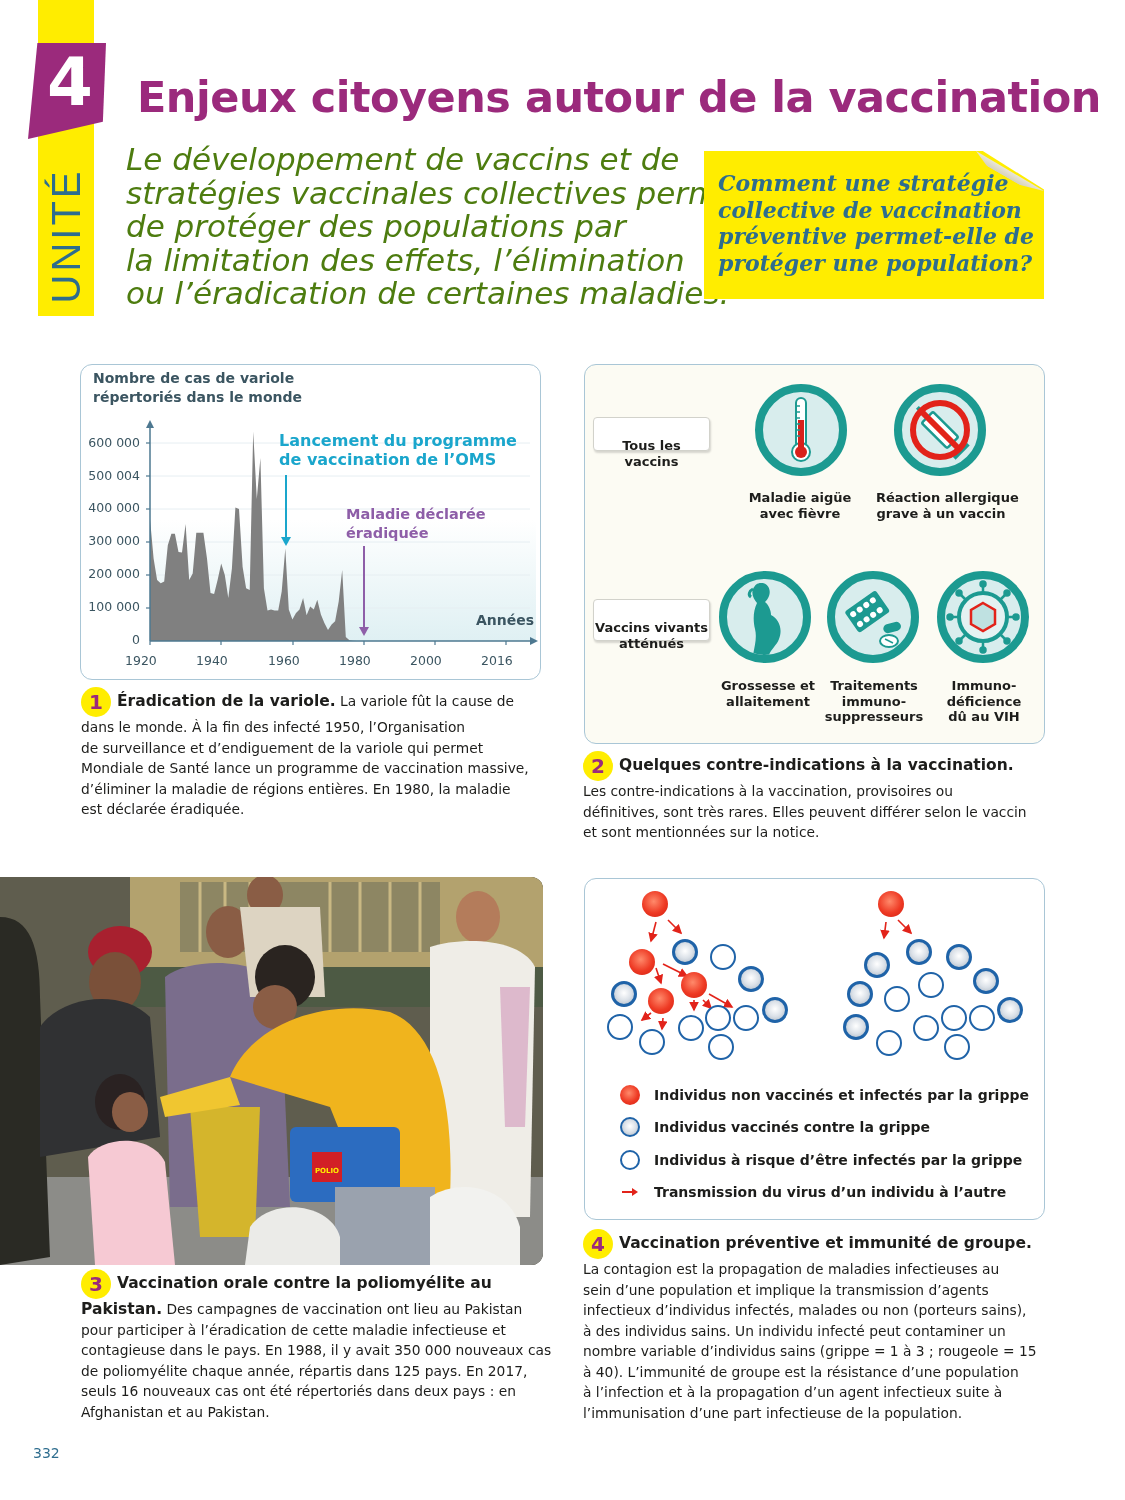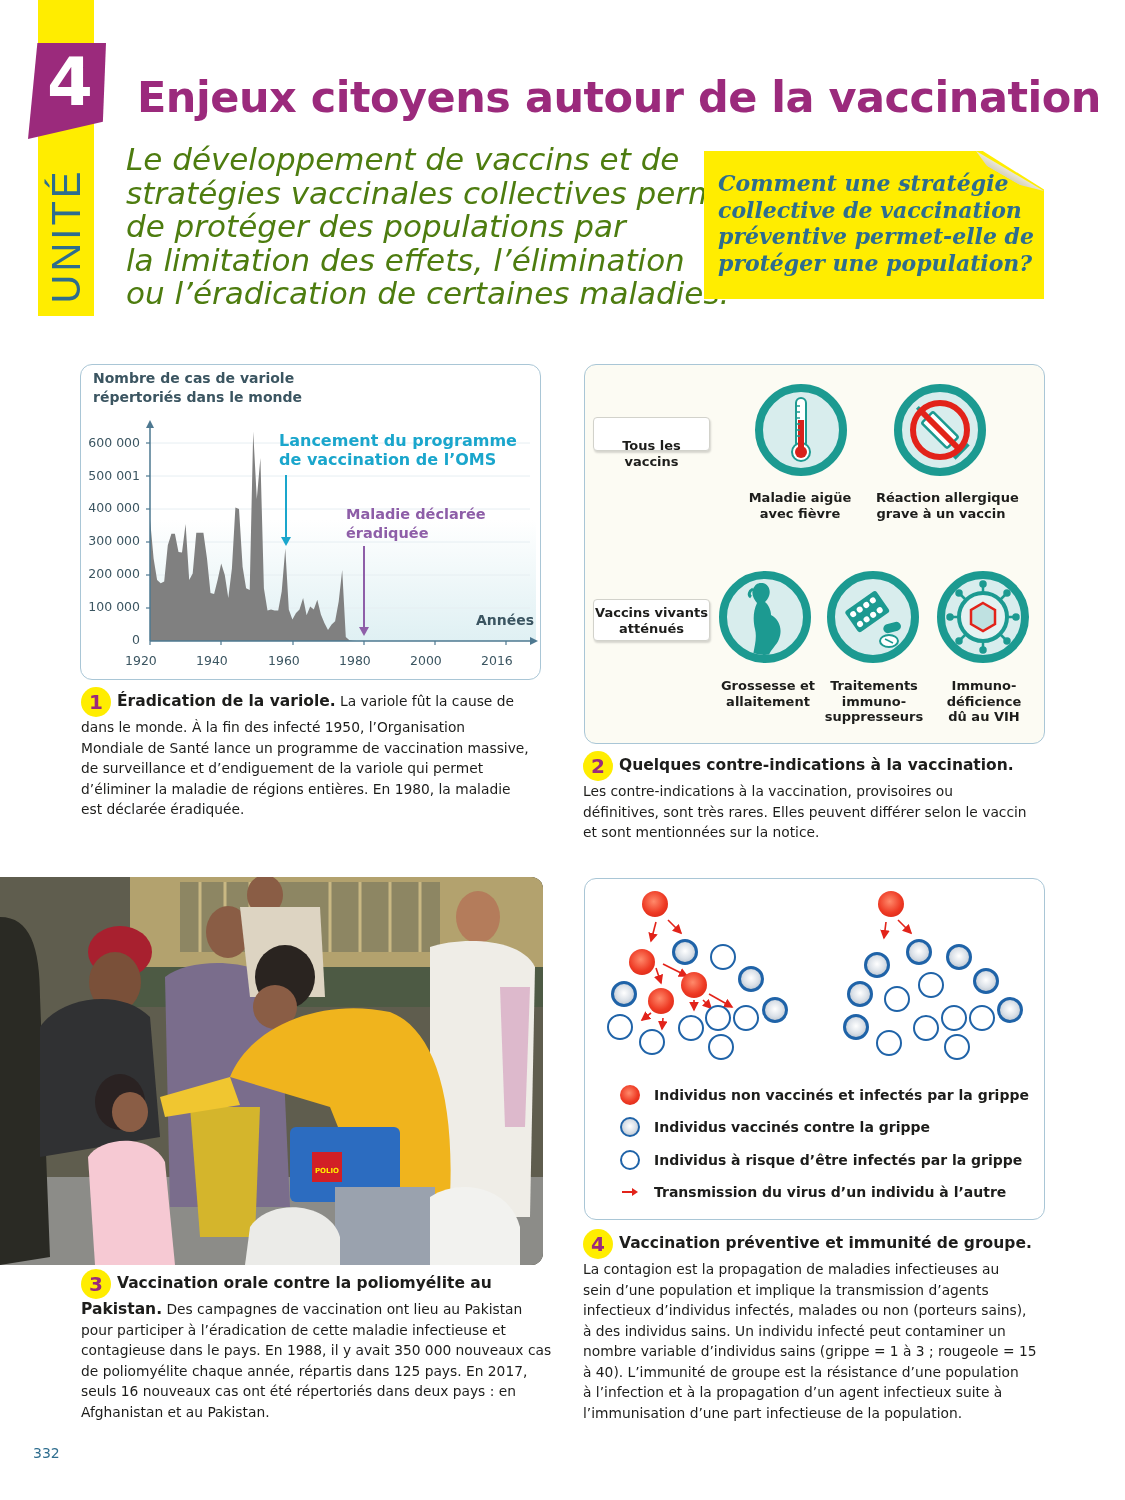--- a/index.html
+++ b/index.html
@@ -54,21 +54,21 @@
   .caption-1 { left: 81px; top: 687px; width: 470px; }
   .caption-2 { left: 583px; top: 751px; width: 470px; }
   .caption-3 { left: 81px; top: 1269px; width: 470px; }
   .caption-4 { left: 583px; top: 1229px; width: 470px; }
   .caption .line { display: block; white-space: nowrap; }
 
   
   .tag { position: absolute; background: #fff; border: 1px solid #d2d2cb; border-radius: 4px; box-shadow: 1px 2px 2px rgba(0,0,0,0.15);
     font-size: 13px; font-weight: bold; color: #1d1d1b; text-align: center; line-height: 16px; font-family: "DejaVu Sans", sans-serif; }
   .tag-all { left: 593px; top: 417px; width: 117px; height: 34px; padding-top: 20px; }
-  .tag-live { left: 593px; top: 599px; width: 117px; height: 42px; padding-top: 5px; }
+  .tag-live { left: 593px; top: 599px; width: 117px; height: 42px; padding-top: 20px; }
   .icon-circle { position: absolute; width: 92px; height: 92px; border-radius: 50%; background: #d8eded; border: 8px solid #1c9a91; overflow: hidden; }
   .icon-label { position: absolute; width: 130px; margin-left: -65px; text-align: center; font-size: 13px; font-weight: bold; line-height: 15.5px; color: #1d1d1b; }
   .icon-label div { white-space: nowrap; }
 
   
   .dot { position: absolute; width: 26px; height: 26px; border-radius: 50%; }
   .dot-red { background: radial-gradient(circle at 45% 40%, #ff8a6b 0%, #ee3a24 55%, #d11f10 100%); }
   .dot-vac { background: radial-gradient(circle at 50% 45%, #ffffff 0%, #dbe1e8 50%, #a8b4c2 100%); border: 3px solid #1f63a8; }
   .dot-risk { background: #fff; border: 2.5px solid #1f63a8; }
   .legend-row { position: absolute; left: 620px; height: 22px; display: flex; align-items: center; }
@@ -112,21 +112,21 @@
   <div>préventive permet-elle de</div>
   <div>protéger une population?</div>
 </div>
 
 <div class="panel panel-chart"></div>
 <div class="chart-ylabel">
   <div>Nombre de cas de variole</div>
   <div>répertoriés dans le monde</div>
 </div>
 <div class="ytick" style="top:435px">600 000</div>
-<div class="ytick" style="top:468px">500 001</div>
+<div class="ytick" style="top:468px">500 004</div>
 <div class="ytick" style="top:500px">400 000</div>
 <div class="ytick" style="top:533px">300 000</div>
 <div class="ytick" style="top:566px">200 000</div>
 <div class="ytick" style="top:599px">100 000</div>
 <div class="ytick" style="top:632px">0</div>
 
 <svg class="chart-svg" width="400" height="230" viewBox="140 420 400 230">
   <defs>
     <linearGradient id="bgfade" x1="0" y1="0" x2="0" y2="1">
       <stop offset="0" stop-color="#ffffff"></stop>
@@ -183,22 +183,22 @@
 </div>
 <div class="annot-erad">
   <div>Maladie déclarée</div>
   <div>éradiquée</div>
 </div>
 <div class="axis-years">Années</div>
 
 <div class="caption caption-1">
   <span class="line"><span class="doc-badge">1</span><span class="cap-title">Éradication de la variole.</span><span> La variole fût la cause de</span></span>
   <span class="line">dans le monde. À la fin des infecté 1950, l’Organisation</span>
+  <span class="line">de surveillance et d’endiguement de la variole qui permet</span>
   <span class="line">Mondiale de Santé lance un programme de vaccination massive,</span>
-  <span class="line">de surveillance et d’endiguement de la variole qui permet</span>
   <span class="line">d’éliminer la maladie de régions entières. En 1980, la maladie</span>
   <span class="line">est déclarée éradiquée.</span>
 </div>
 
 <div class="panel panel-contra"></div>
 <div class="tag tag-all">Tous les vaccins</div>
 <div class="tag tag-live">
   <div>Vaccins vivants</div>
   <div>atténués</div>
 </div>

